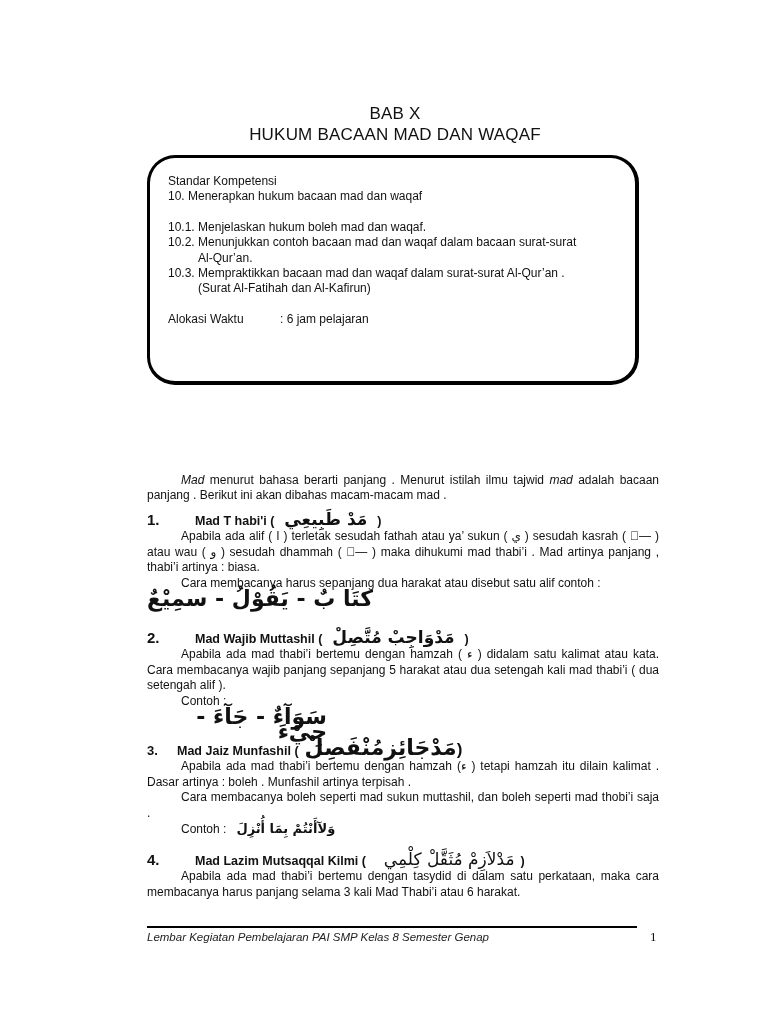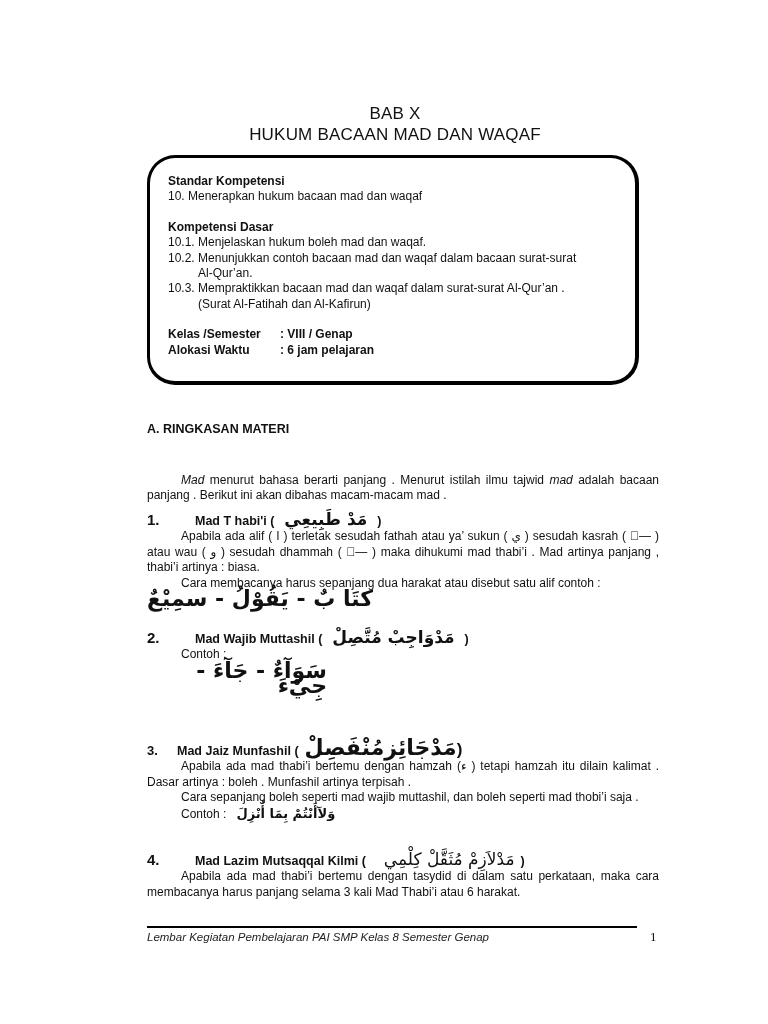--- a/index.html
+++ b/index.html
@@ -6,21 +6,21 @@
   body { width: 768px; height: 1024px; position: relative; overflow: hidden;
          font-family: "Liberation Sans", sans-serif; color: #111; font-size: 12px; }
   .page { position: absolute; left: 0; top: 0; width: 768px; height: 1024px; }
   .title { position: absolute; left: 0; width: 790px; text-align: center; font-size: 17px;
            font-weight: normal; letter-spacing: 0.2px; }
   .t1 { top: 104px; }
   .t2 { top: 125px; }
   .box { position: absolute; left: 147px; top: 155px; width: 485px; height: 223px;
          border: 3px solid #000; border-radius: 28px; border-bottom-width: 4px; border-right-width: 4px; }
   .box .inner { position: absolute; left: 18px; top: 16px; right: 10px; font-size: 12px; line-height: 15.4px; }
-  .b { font-weight: bold; }
+  .b { font-weight: normal; }
   .gap { height: 15px; }
   .ind { padding-left: 30px; }
   .row2 { display: flex; }
   .row2 .k { width: 112px; }
   .abs { position: absolute; left: 147px; width: 512px; font-size: 12px; line-height: 15.4px; }
   .sec { font-weight: bold; font-size: 12.5px; line-height: 16px; }
   .just { text-align: justify; text-align-last: auto; }
   .par-indent { text-indent: 34px; }
   .heading-row { display: flex; align-items: baseline; font-weight: bold; }
   .heading-row .num { width: 48px; font-size: 15px; }
@@ -39,49 +39,43 @@
 <div class="page">
 
   <div class="title t1">BAB X</div>
   <div class="title t2">HUKUM BACAAN MAD DAN WAQAF</div>
 
   <div class="box">
     <div class="inner">
       <div class="b">Standar  Kompetensi</div>
       <div>10. Menerapkan hukum bacaan mad dan waqaf</div>
       <div class="gap"></div>
-      <div class="b">Kompetensi Dasar</div>
       <div>
         <span>10.1.</span>
         <span>Menjelaskan hukum boleh mad dan waqaf.</span>
       </div>
       <div>
         <span>10.2.</span>
         <span>Menunjukkan contoh bacaan mad dan waqaf dalam bacaan surat-surat</span>
       </div>
       <div class="ind">Al-Qur’an.</div>
       <div>
         <span>10.3.</span>
         <span>Mempraktikkan bacaan mad dan waqaf dalam surat-surat Al-Qur’an .</span>
       </div>
       <div class="ind">(Surat Al-Fatihah dan Al-Kafirun)</div>
       <div class="gap"></div>
       <div class="row2 b">
-        <span class="k">Kelas /Semester</span>
-        <span>: VIII / Genap</span>
-      </div>
-      <div class="row2 b">
         <span class="k">Alokasi Waktu</span>
         <span>: 6 jam pelajaran</span>
       </div>
     </div>
   </div>
 
   <div class="abs" style="top:421px;">
-    <div class="sec">A. RINGKASAN MATERI</div>
   </div>
 
   <div class="abs just par-indent" style="top:473px;">
     <i class="it">Mad</i><span>  menurut bahasa berarti panjang . Menurut istilah ilmu tajwid  </span><i class="it">mad</i><span> adalah bacaan panjang . Berikut ini akan dibahas macam-macam mad .</span>
   </div>
 
   <div class="abs" style="top:512px;">
     <div class="heading-row">
       <span class="num">1.</span>
       <span class="lbl">Mad T habi'i (</span>
@@ -93,33 +87,34 @@
     <div class="arab arab-lg examples-right" style="direction:rtl;text-align:left;">كتَا بٌ  -  يَقُوْلُ  -  سمِيْعٌ</div>
   </div>
 
   <div class="abs" style="top:630px;">
     <div class="heading-row">
       <span class="num">2.</span>
       <span class="lbl">Mad Wajib Muttashil (</span>
       <span class="arab" style="margin:0 10px;">مَدْوَاجِبْ مُتَّصِلْ</span>
       <span class="lbl"> )</span>
     </div>
+    <div class="just par-indent">Apabila ada mad thabi’i bertemu dengan hamzah  ( ء ) didalam satu kalimat atau kata. Cara membacanya wajib panjang sepanjang 5 harakat atau dua setengah kali mad thabi’i  ( dua setengah alif  ).</div>
     <div class="par-indent">Contoh :</div>
     <div class="arab arab-lg" style="direction:rtl;text-align:right;width:180px;">سَوَآءٌ  -  جَآءَ  -  جِيْءَ</div>
   </div>
 
   <div class="abs" style="top:740px;">
     <div class="heading-row">
       <span class="num" style="width:30px;font-size:13px;">3.</span>
       <span class="lbl">Mad Jaiz Munfashil (</span>
       <span class="arab arab-lg" style="margin-left:6px;">مَدْجَائِزمُنْفَصِلْ</span>
       <span class="lbl" style="font-size:17px;">)</span>
     </div>
     <div class="just par-indent">Apabila ada mad thabi’i  bertemu dengan hamzah (ء  ) tetapi hamzah itu dilain kalimat . Dasar artinya : boleh . Munfashil artinya  terpisah .</div>
-    <div class="just par-indent">Cara sepanjang boleh seperti mad wajib muttashil, dan boleh seperti mad thobi’i saja .</div>
+    <div class="just par-indent">Cara membacanya boleh seperti mad sukun muttashil, dan boleh seperti mad thobi’i saja .</div>
     <div class="par-indent" style="display:flex;align-items:baseline;">
       <span>Contoh :</span>
       <span class="arab" style="font-size:13px;margin-left:10px;">وَلآأَنْتُمْ     بِمَا أُنْزِلَ</span>
     </div>
   </div>
 
   <div class="abs" style="top:852px;">
     <div class="heading-row">
       <span class="num">4.</span>
       <span class="lbl">Mad Lazim Mutsaqqal Kilmi  (</span>

